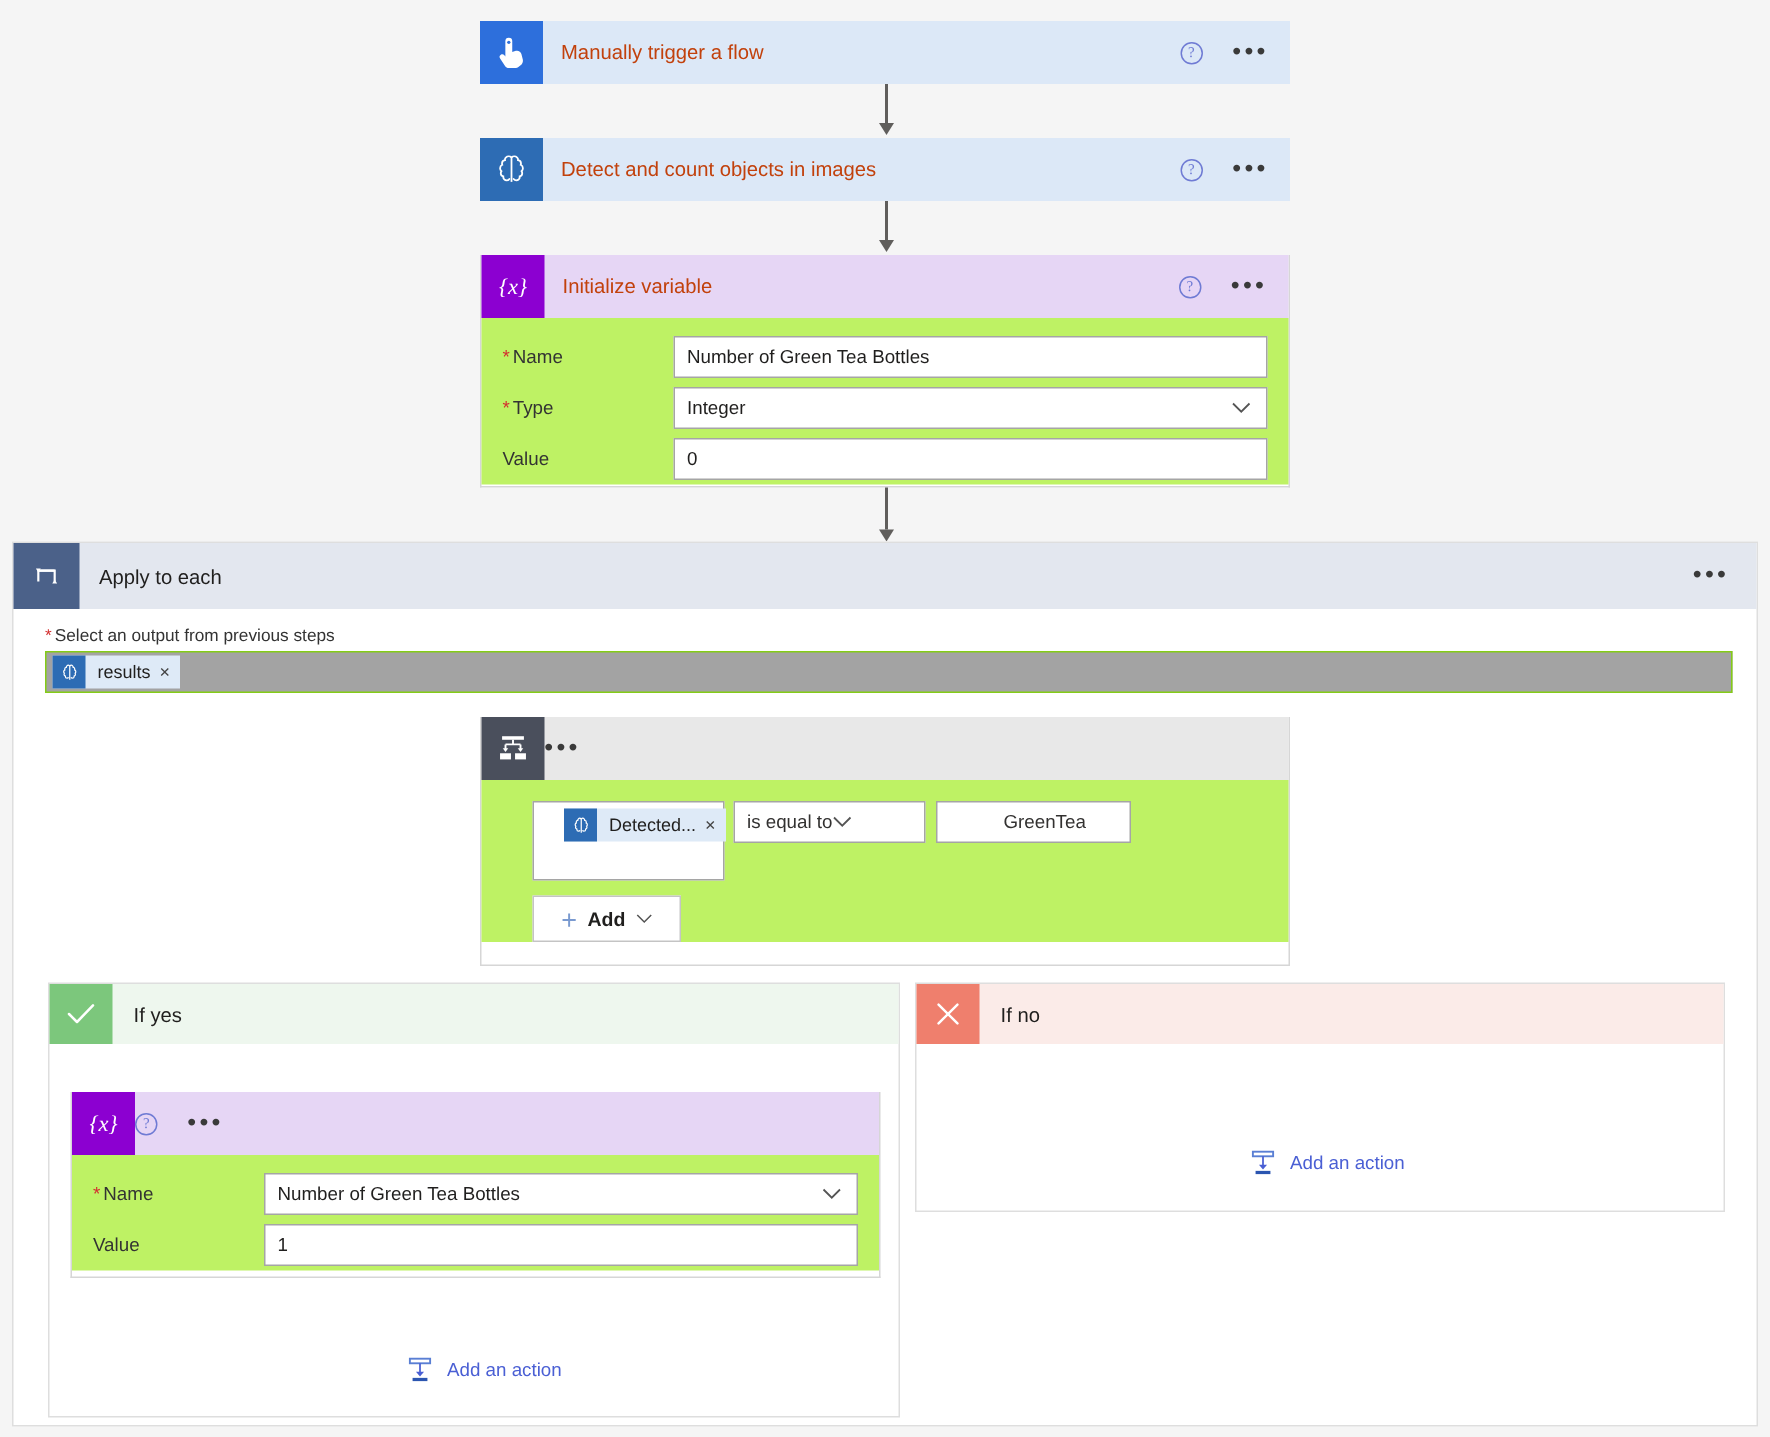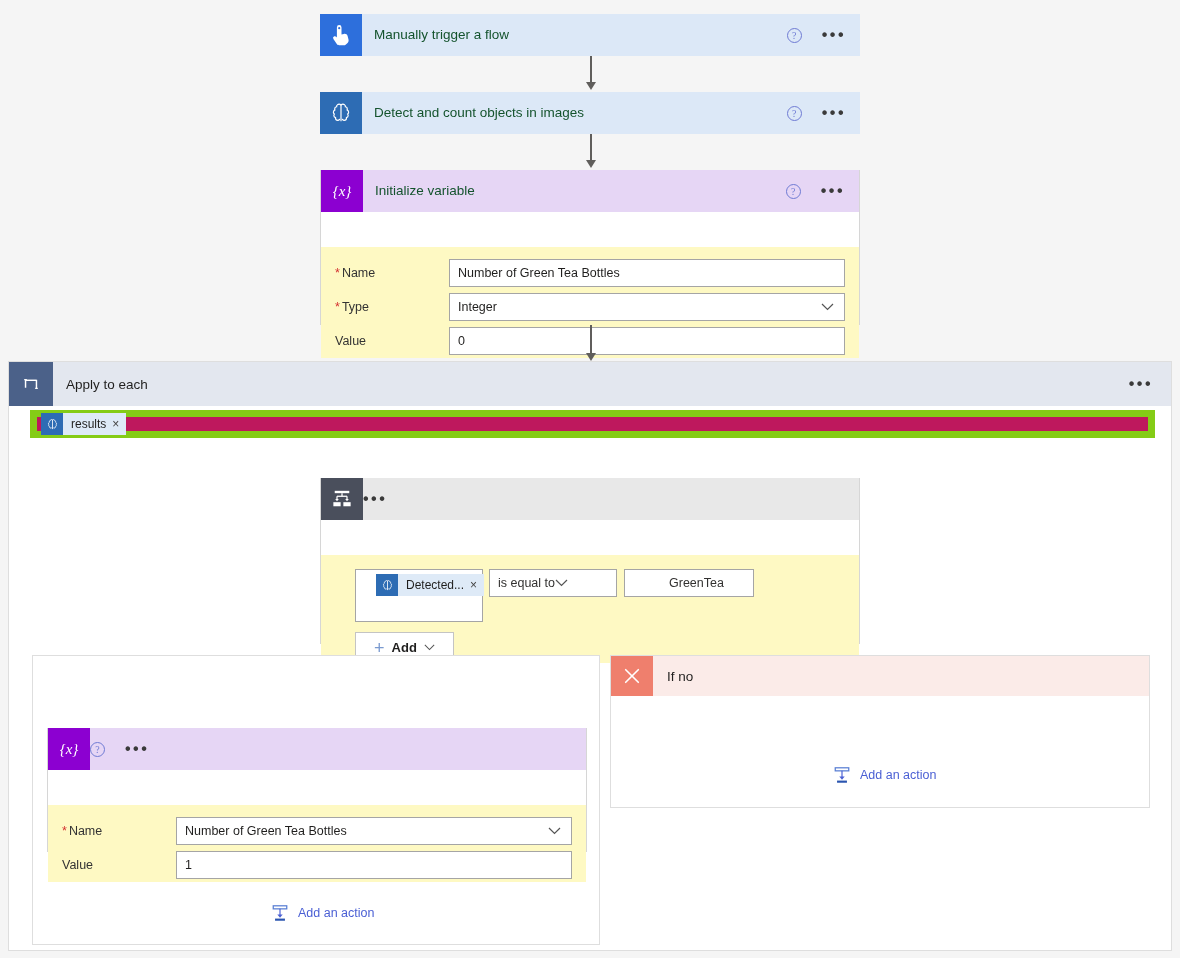--- a/index.html
+++ b/index.html
@@ -23,21 +23,21 @@
   }
   .card-icon {
     width: 42px; height: 42px;
     flex: 0 0 42px;
     display: flex; align-items: center; justify-content: center;
   }
   .card-title {
     flex: 1 1 auto;
     padding-left: 12px;
     font-size: 13.5px;
-    color: #14532d;
+    color: #c2410c;
     line-height: 1;
     white-space: nowrap;
   }
   .head-actions {
     display: flex; align-items: center;
     gap: 20px;
     padding-right: 14px;
   }
   .help-icon {
     width: 15px; height: 15px;
@@ -64,21 +64,21 @@
   .head-green  { background: #eef7ee; }
   .head-red    { background: #fbebe8; }
 
   .ico-blue-bright { background: #2d6fdc; }
   .ico-blue-deep   { background: #2d6cb4; }
   .ico-purple      { background: #8c00d1; }
   .ico-slate       { background: #4a4f5c; }
   .ico-green       { background: #7cc77c; }
   .ico-red         { background: #ef7f6d; }
 
-  .card-body { padding: 0; background: #fef9c3; margin-top: 35px; }
+  .card-body { padding: 0; background: #bef264; }
   .border-box { border: 1px solid #d6d6d6; border-top: none; }
 
   
   .frow {
     display: flex; align-items: center;
     height: 34px;
     margin: 0 0 0 0;
   }
   .flabel {
     width: 128px;
@@ -145,22 +145,22 @@
 
   .scope-field-label {
     font-size: 11.5px;
     color: #333;
     padding-left: 21px;
     padding-top: 12px;
   }
   .scope-picker {
     margin: 4px 16px 0 21px;
     height: 28px;
-    border: 7px solid #84cc16;
-    background: #be185d;
+    border: 1px solid #84cc16;
+    background: #a3a3a3;
     display: flex; align-items: center;
     padding-left: 4px;
   }
 
   
   .chip {
     display: inline-flex; align-items: center;
     background: #deeaf7;
     height: 22px;
     font-size: 12px;
@@ -336,20 +336,23 @@
           <path d="M5 8.5L3.2 5.5h3.6z" fill="#fff"></path>
           <path d="M17 13.5l1.8 3h-3.6z" fill="#fff"></path>
         </svg>
       </div>
       <div class="scope-title">Apply to each</div>
       <div class="head-actions" style="padding-right:18px;">
         <div class="dots">•••</div>
       </div>
     </div>
 
+    <div class="scope-field-label">
+      <span class="req">*</span><span>Select an output from previous steps</span>
+    </div>
     <div class="scope-picker">
       <span class="chip">
         <span class="chip-ico ico-blue-deep">
           <svg width="13" height="13" viewBox="0 0 24 24">
             <path d="M12 3.6c-1-.9-2.6-1-3.6 0-.55.5-.77 1.18-.68 1.8-1.08.14-1.94 1.04-1.94 2.16 0 .32.06.62.18.88-.86.4-1.44 1.26-1.44 2.25 0 .77.34 1.44.88 1.9-.27.38-.43.84-.43 1.33 0 1.04.7 1.9 1.66 2.16-.03.14-.04.27-.04.41 0 1.22.99 2.2 2.2 2.2.74 0 1.4-.36 1.8-.93" fill="none" stroke="#fff" stroke-width="1.5"></path>
             <path d="M12 3.6c1-.9 2.6-1 3.6 0 .55.5.77 1.18.68 1.8 1.08.14 1.94 1.04 1.94 2.16 0 .32-.06.62-.18.88.86.4 1.44 1.26 1.44 2.25 0 .77-.34 1.44-.88 1.9.27.38.43.84.43 1.33 0 1.04-.7 1.9-1.66 2.16.03.14.04.27.04.41 0 1.22-.99 2.2-2.2 2.2-.74 0-1.4-.36-1.8-.93" fill="none" stroke="#fff" stroke-width="1.5"></path>
             <line x1="12" y1="3.4" x2="12" y2="20.5" stroke="#fff" stroke-width="1.5"></line>
           </svg>
         </span>
         <span class="chip-label">results</span>
@@ -415,20 +418,28 @@
           <svg width="11" height="7" viewBox="0 0 13 8">
               <path d="M1 1l5.5 5.5L12 1" fill="none" stroke="#555" stroke-width="1.2"></path>
             </svg>
         </span>
       </div>
 
     </div>
   </div>
 
   <div class="branch" style="left:32px; top:655px; width:568px; height:290px;">
+    <div class="branch-head head-green">
+      <div class="branch-icon ico-green">
+        <svg width="20" height="16" viewBox="0 0 22 18">
+          <path d="M2 9l6 6L20 2.5" fill="none" stroke="#fff" stroke-width="1.9" stroke-linecap="round" stroke-linejoin="round"></path>
+        </svg>
+      </div>
+      <div class="branch-title">If yes</div>
+    </div>
 
     <div class="card border-box" style="left:14px; top:72px; width:540px; height:124px;">
       <div class="card-head head-purple">
         <div class="card-icon ico-purple">
           <svg width="30" height="20" viewBox="0 0 34 22">
             <text x="17" y="17" text-anchor="middle" fill="#ffffff" font-family="'Liberation Serif', serif" font-size="17" font-style="italic">{x}</text>
           </svg>
         </div>
         <div class="head-actions">
           <div class="help-icon">?</div>

